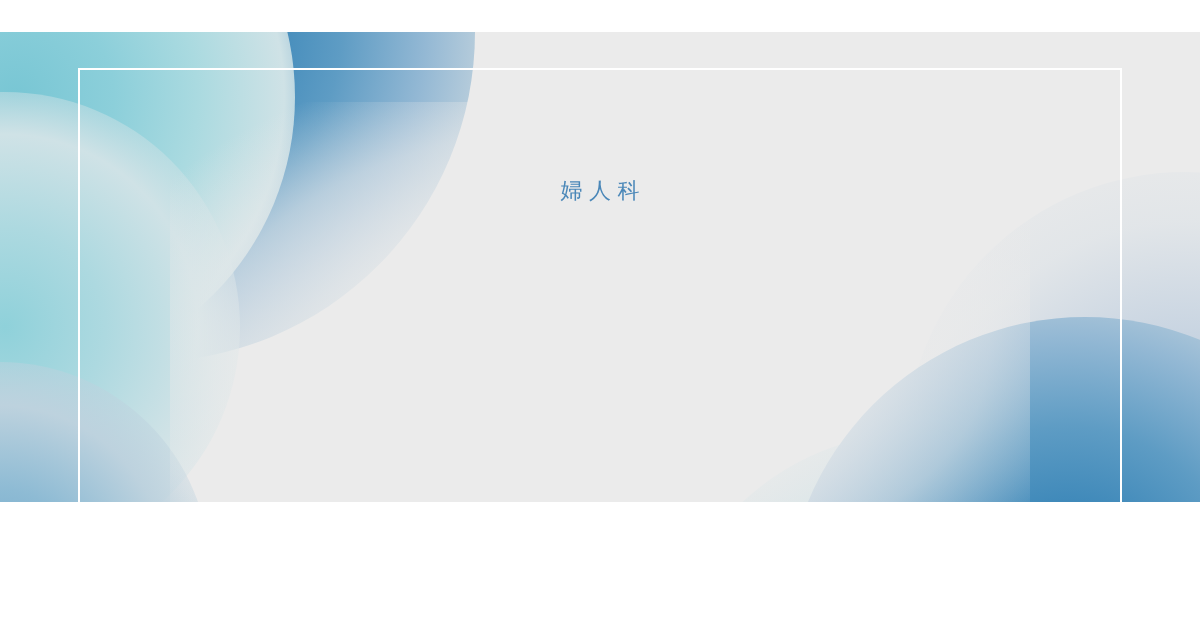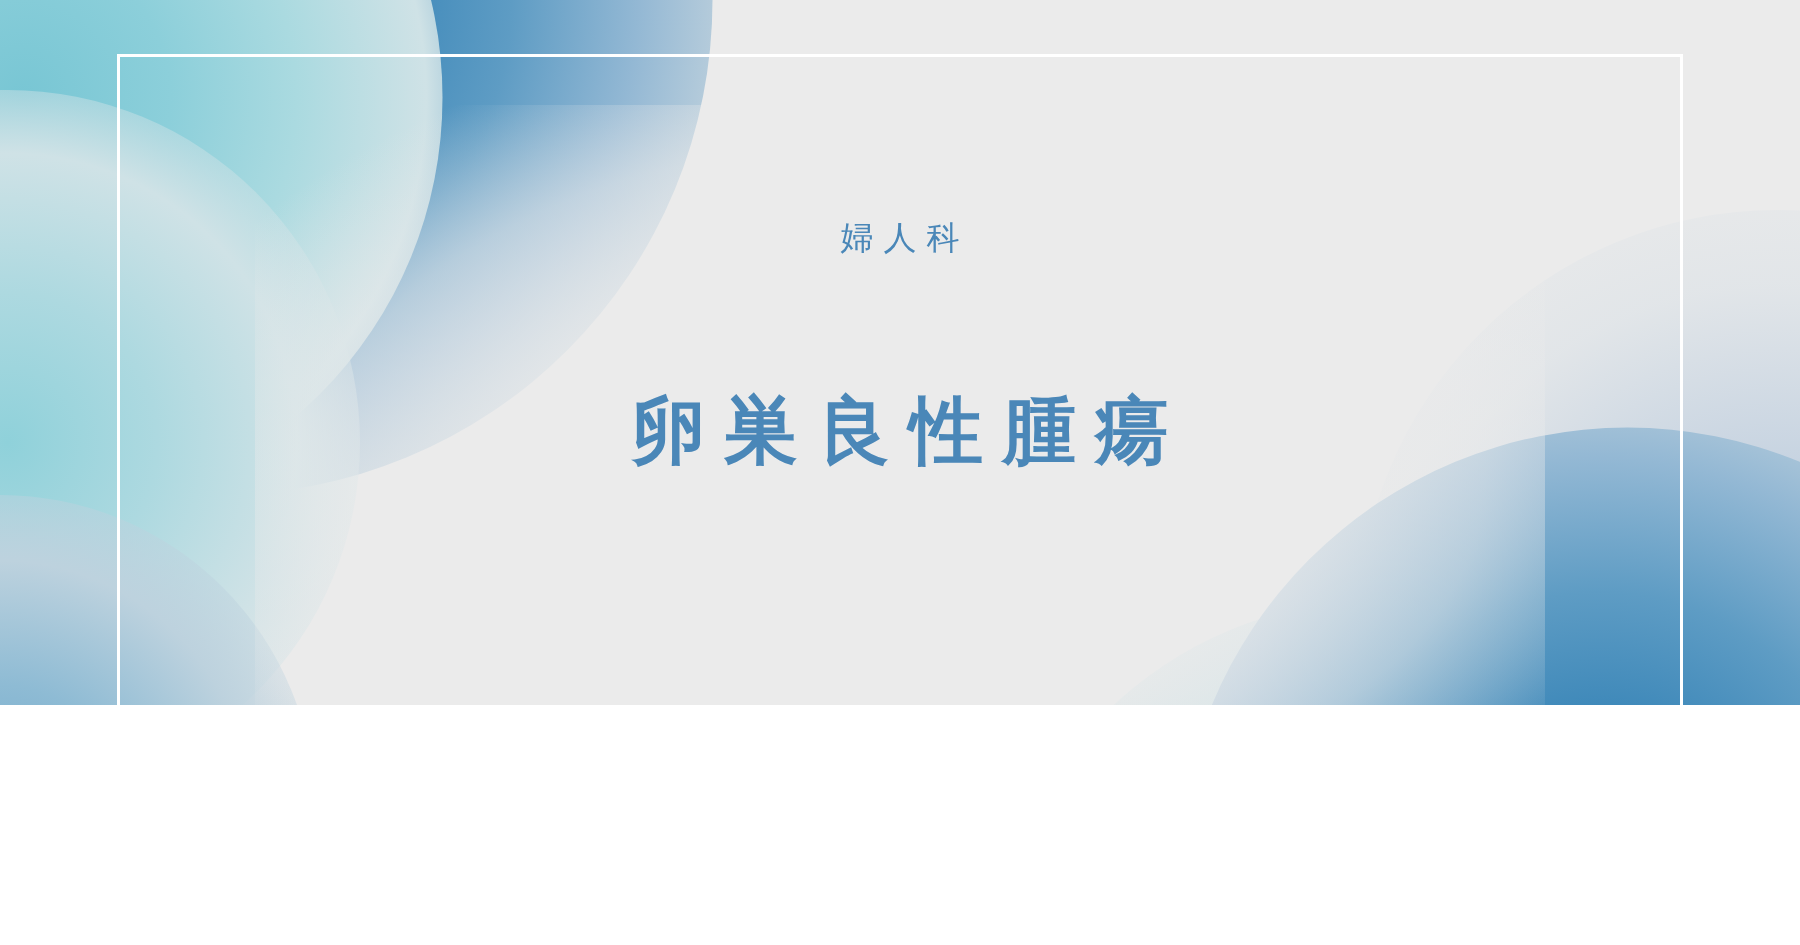--- a/index.html
+++ b/index.html
@@ -8,20 +8,21 @@
     background: #ffffff;
   }
 
   #canvas {
     position: relative;
     width: 1200px;
     height: 470px;
     overflow: hidden;
     background: #ebebeb;
     font-family: "Liberation Sans", "DejaVu Sans", sans-serif;
+    margin-top: 32px;
   }
 
   
   .blob {
     position: absolute;
     border-radius: 50%;
     pointer-events: none;
   }
 
   
@@ -212,17 +213,16 @@
   <div class="blob blob-br-blue"></div>
   <div class="blob blob-br-bottom"></div>
 
   <div class="center-wash"></div>
 
   <div class="frame"></div>
 
   <div class="content">
     <div class="category">婦人科</div>
 
-    <h1 class="title">卵巣良性腫瘍</h1>
 
   </div>
 
 </div>
 
 </body></html>

